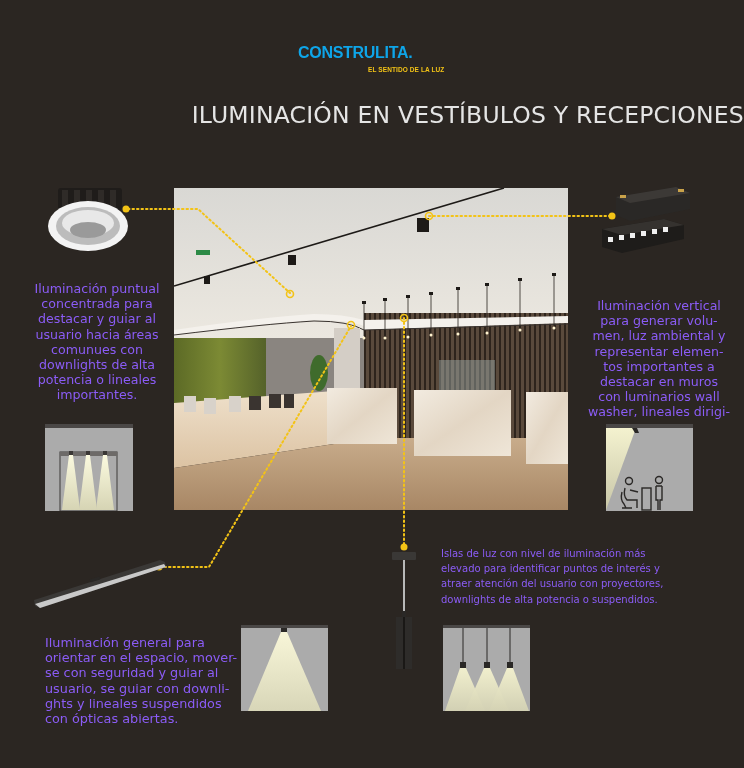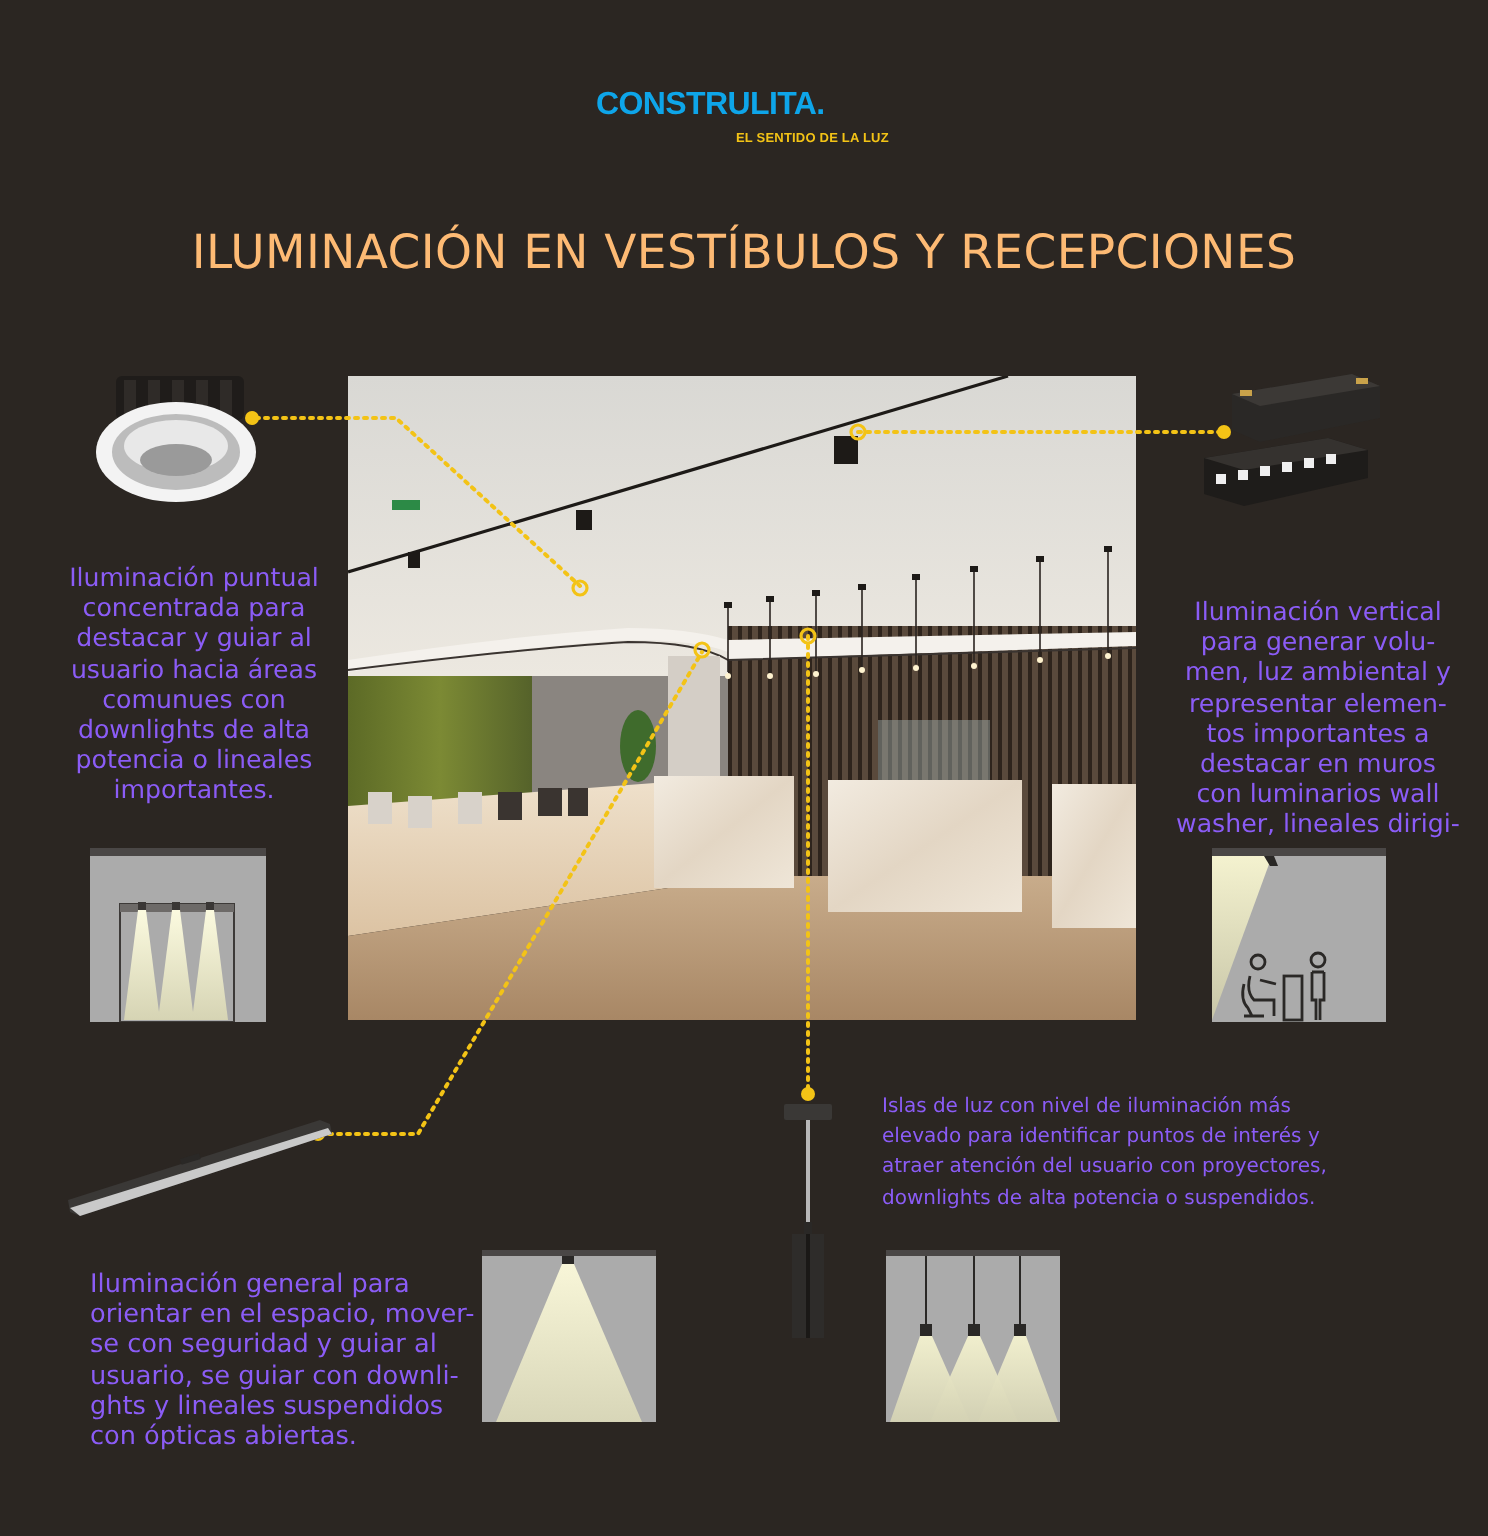--- a/index.html
+++ b/index.html
@@ -3,21 +3,21 @@
 <meta charset="utf-8">
 <style>
   * { margin:0; padding:0; box-sizing:border-box; }
   html, body { width:744px; height:768px; background:#2b2622; overflow:hidden; }
   body { position:relative; font-family:"DejaVu Sans", sans-serif; color:#f2efe9; }
 
   .logo { position:absolute; left:298px; top:42px; width:160px; text-align:left; }
   .logo-main { font-family:"Liberation Sans", sans-serif; font-weight:900; font-size:16px; letter-spacing:-0.3px; color:#0ea5e9; line-height:22px; }
   .logo-sub { font-family:"Liberation Sans", sans-serif; font-weight:700; font-size:6.5px; color:#f3c316; position:absolute; left:70px; top:24px; white-space:nowrap; letter-spacing:0.1px; }
 
-  .title { position:absolute; left:0; top:112px; width:744px; text-align:center; font-family:"DejaVu Sans", sans-serif; font-size:23.5px; letter-spacing:0.2px; color:#fdba74; font-weight:400; }
+  .title { position:absolute; left:0; top:101px; width:744px; text-align:right; font-family:"DejaVu Sans", sans-serif; font-size:23.5px; letter-spacing:0.2px; color:#e5e5e5; font-weight:400; }
 
   .photo { position:absolute; left:174px; top:188px; width:394px; height:322px; overflow:hidden; }
 
   .desc { position:absolute; font-size:12.6px; line-height:15.2px; color:#8b5cf6; }
   .desc.center { text-align:center; }
 
   .diagram { position:absolute; }
 
   .connector-layer { position:absolute; left:0; top:0; width:744px; height:768px; pointer-events:none; }
   .product { position:absolute; }

